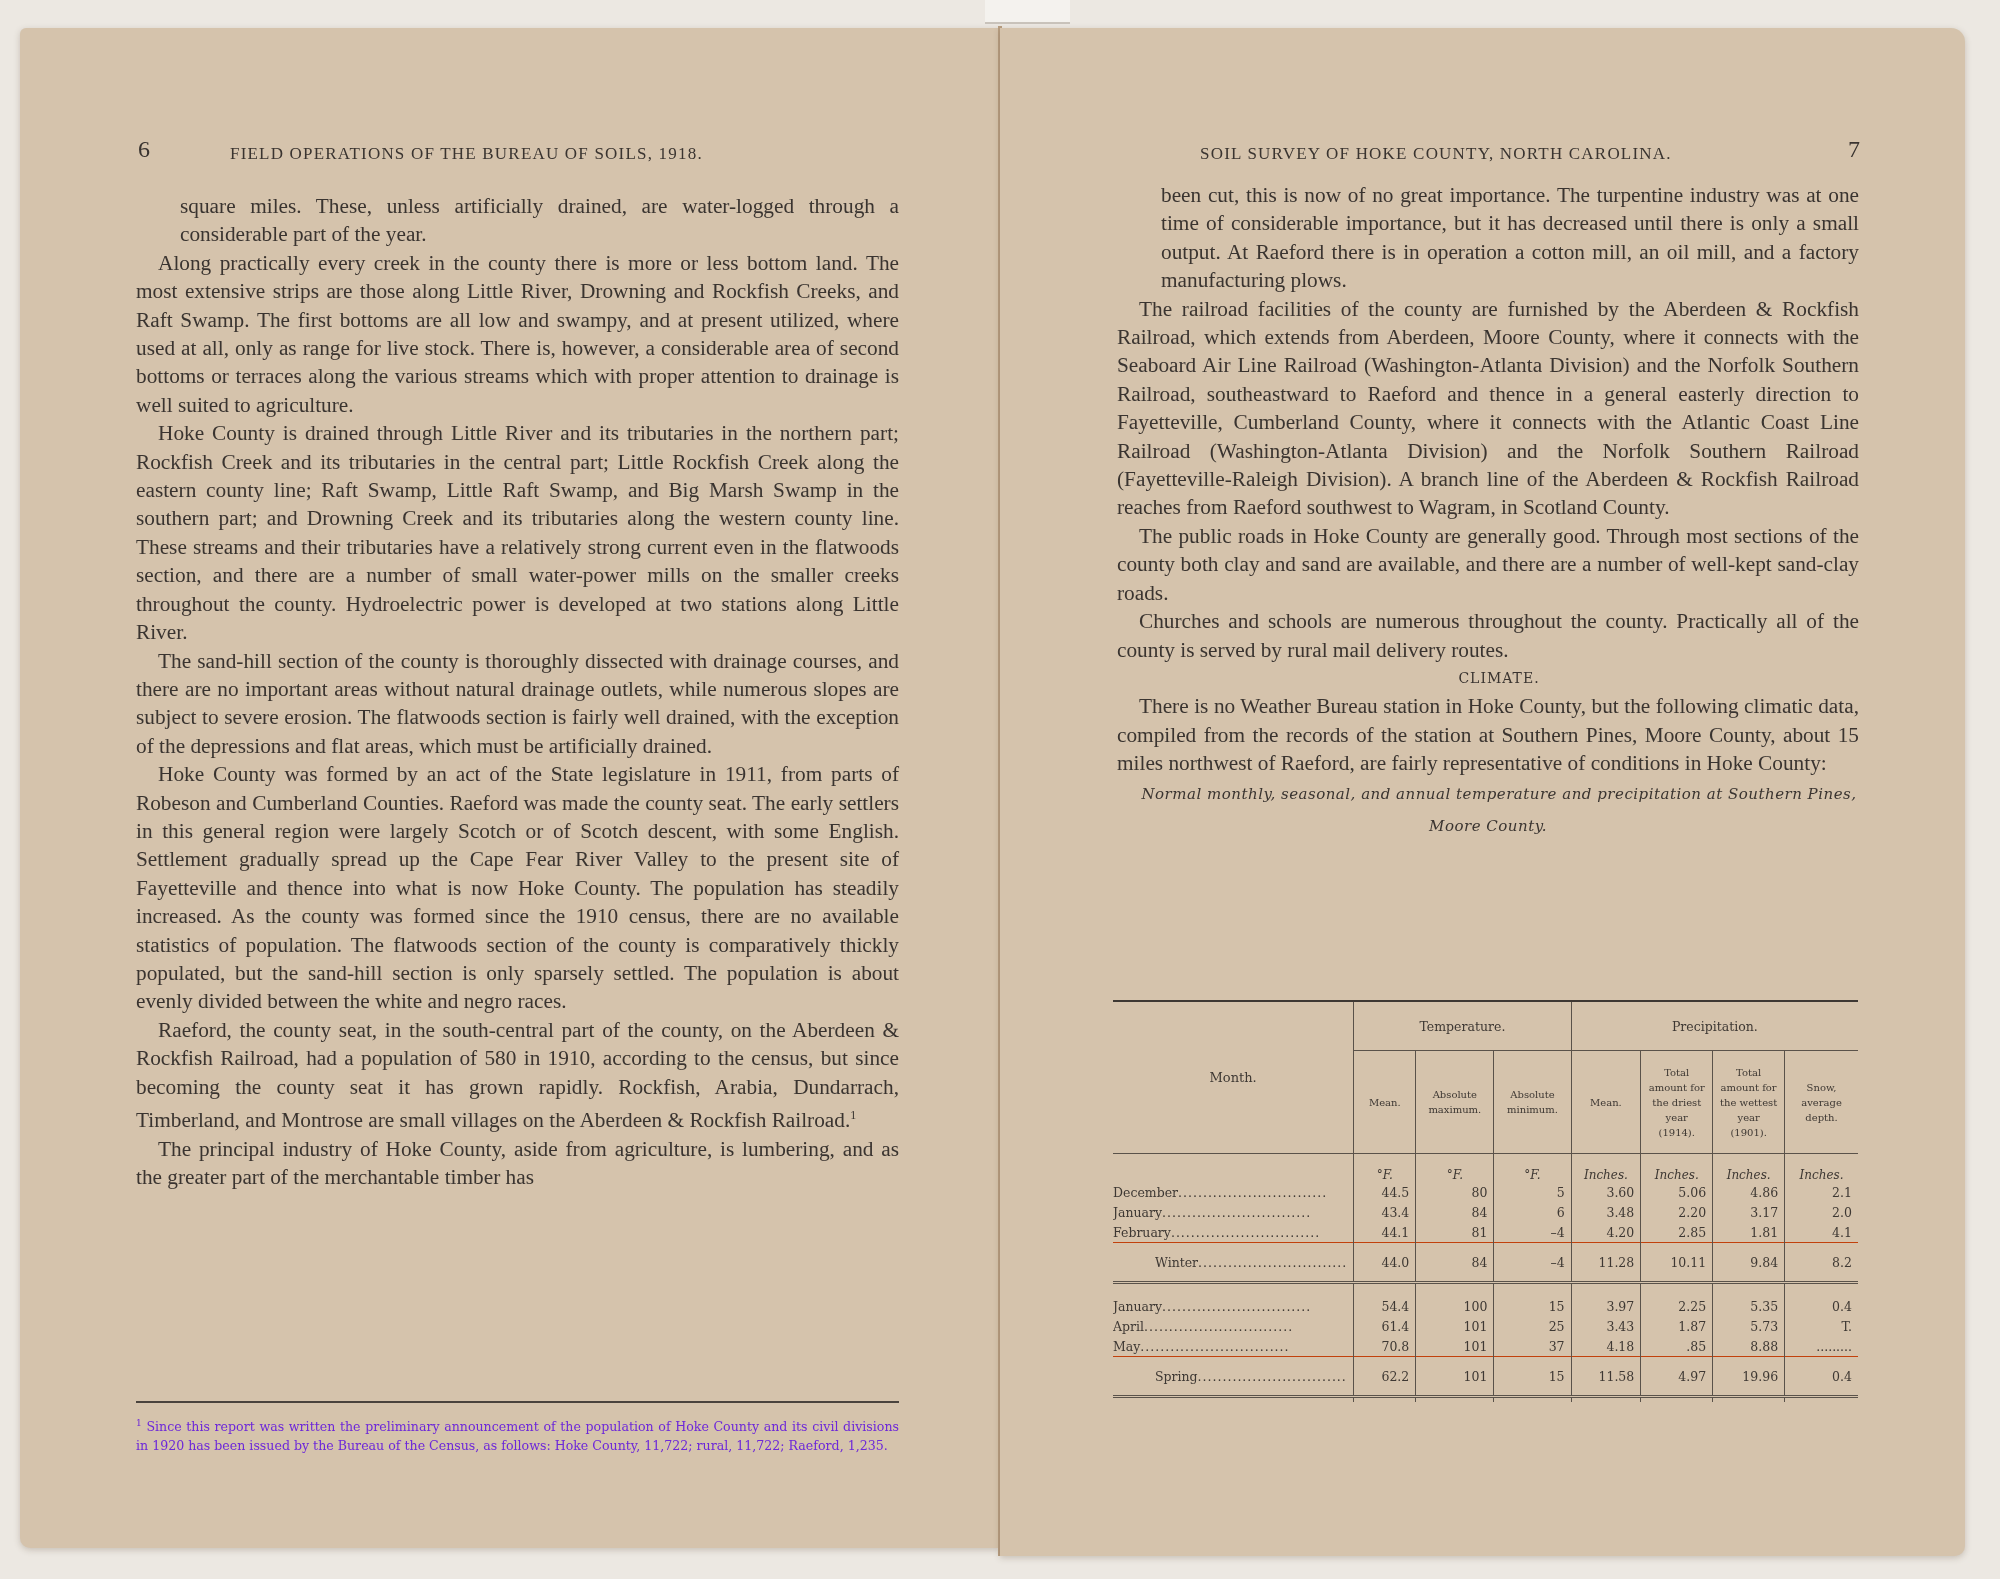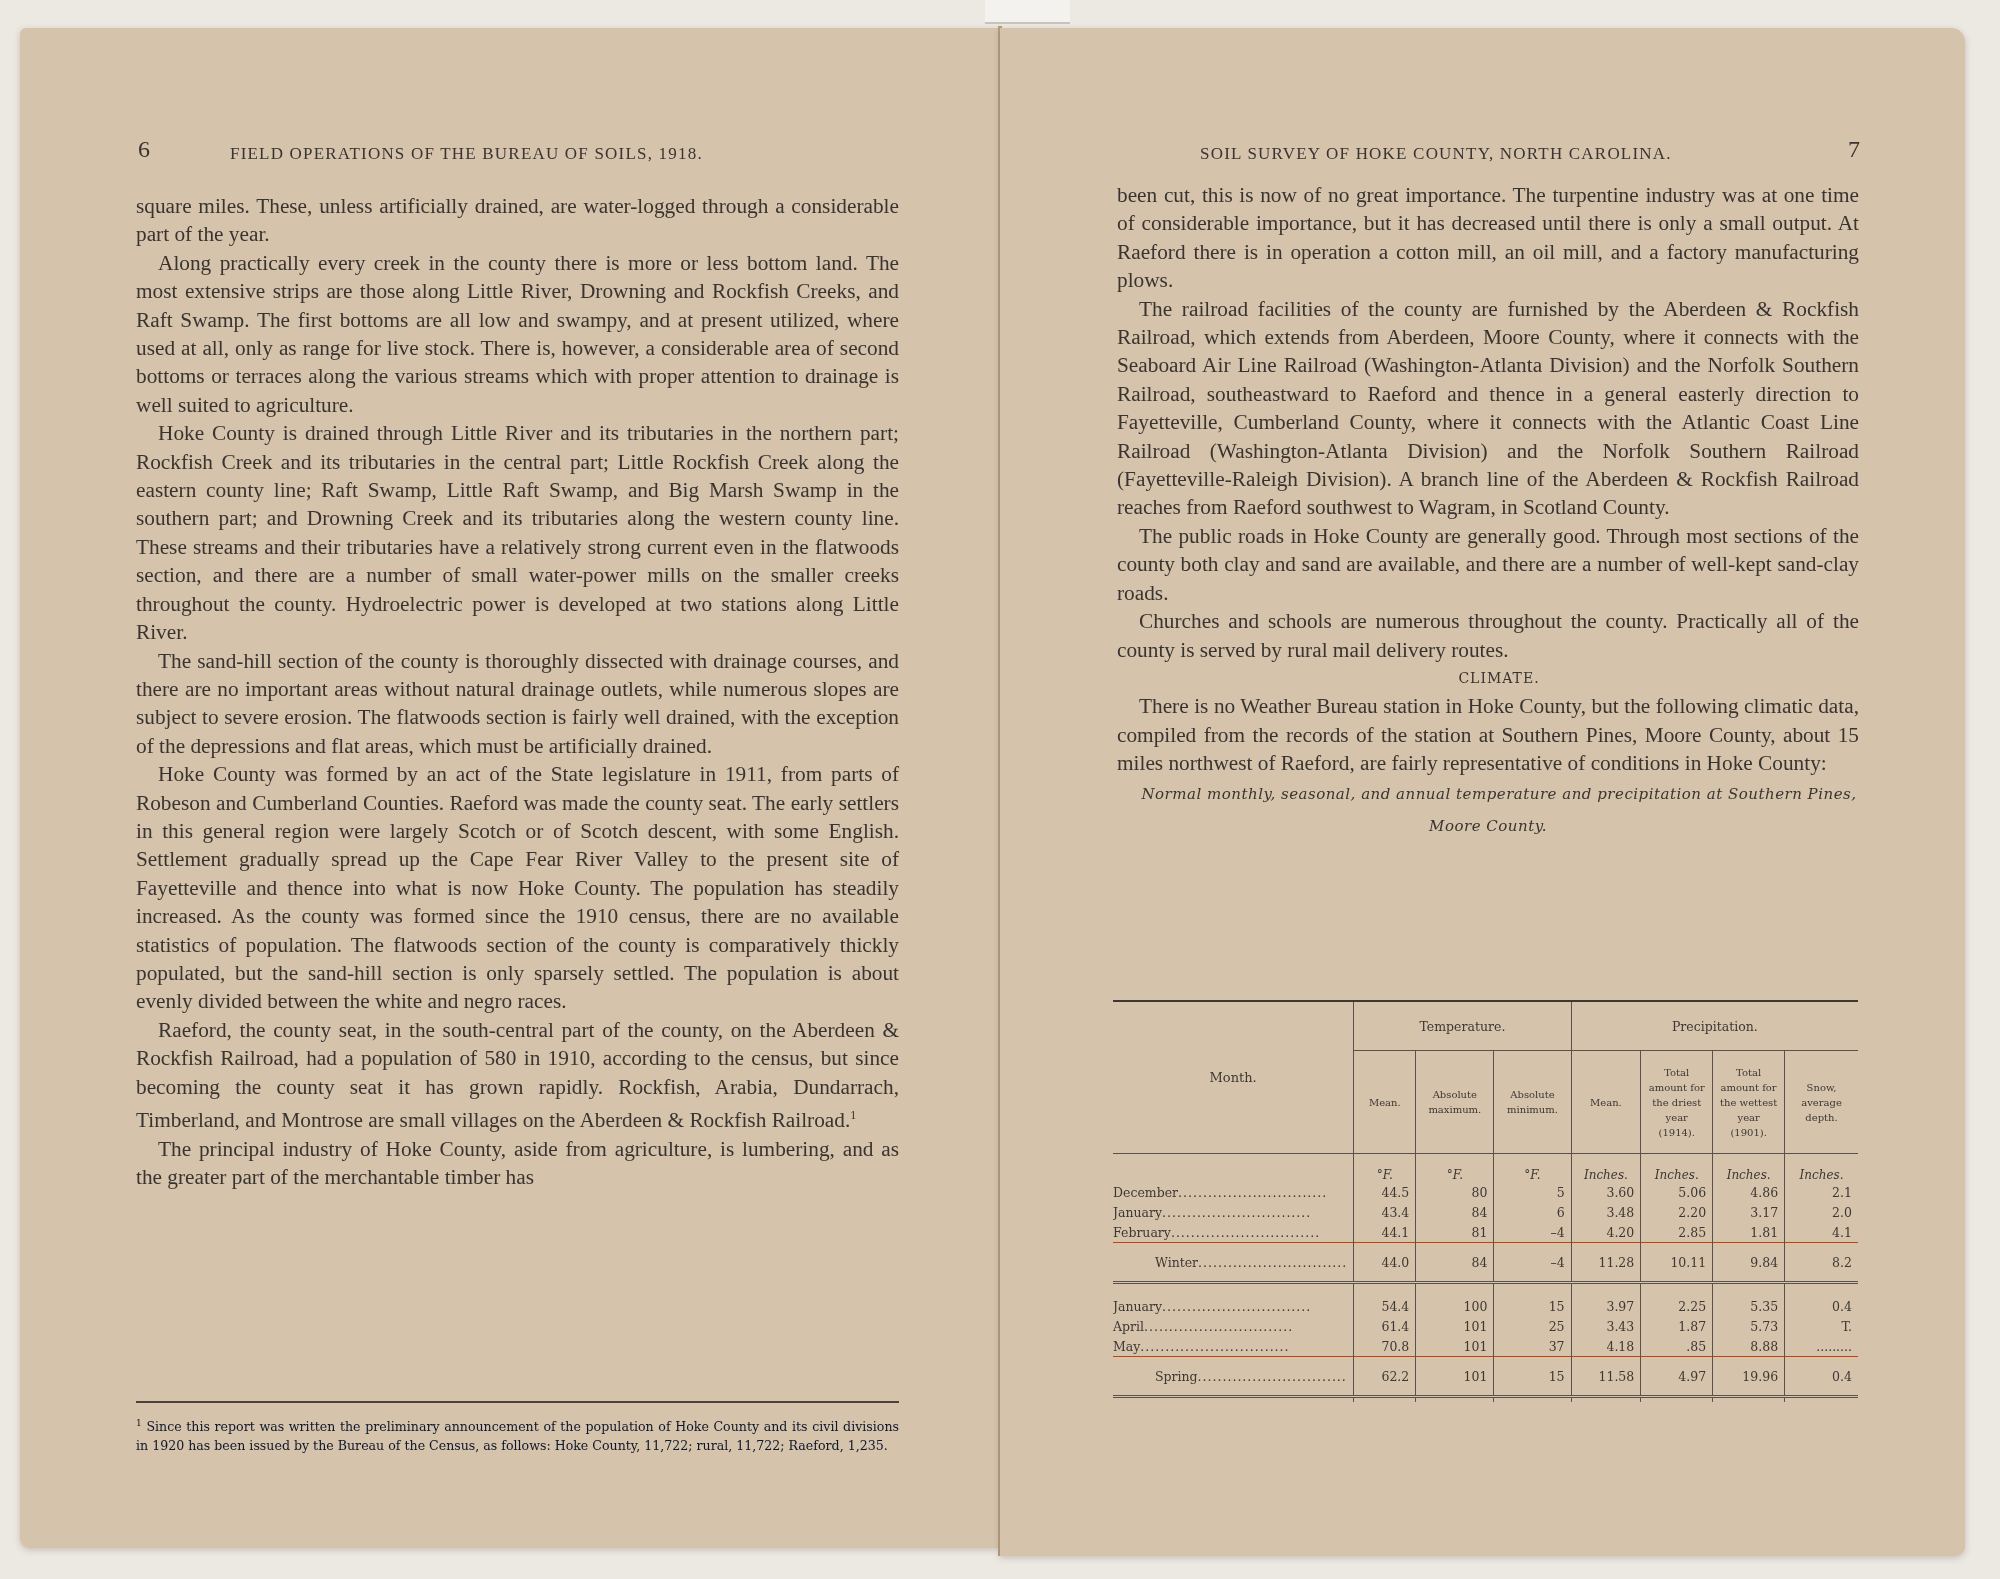--- a/index.html
+++ b/index.html
@@ -23,27 +23,27 @@
     .running-head {
       position: absolute; top: 116px;
       font-size: 17px; letter-spacing: 1.2px; text-transform: none;
     }
     .pagenum { position: absolute; top: 108px; font-size: 24px; }
 
     .col { position: absolute; font-size: 21.3px; line-height: 28.4px; text-align: justify; }
     .left .col { left: 116px; top: 164px; width: 763px; }
     .right .col { left: 117px; top: 153px; width: 742px; }
     .col p { margin: 0; text-indent: 22px; }
-    .col p.noindent { text-indent: 0; }
+    .col p.noindent { text-indent: 0; margin-left: 44px; }
 
     .footnote-rule { position: absolute; left: 116px; top: 1373px; width: 763px; height: 2px; background: #4a433d; }
     .footnote {
       position: absolute; left: 116px; top: 1386px; width: 763px;
       font-family: "DejaVu Serif", serif; font-size: 12.6px; line-height: 19px;
-      text-align: justify; color: #0f172a;
+      text-align: justify; color: #6d28d9;
     }
     .footnote .sup { font-size: 9px; vertical-align: super; }
     sup { font-size: 12px; }
 
     .section-title { text-align: center; font-size: 14px; letter-spacing: 1px; margin: 22px 0 20px 0; text-indent: 0; font-family: "DejaVu Serif", serif; }
     .caption {
       text-align: center; font-style: italic; font-size: 15px; line-height: 32px;
       font-family: "DejaVu Serif", serif; margin-top: 20px; text-indent: 0; letter-spacing: 0.5px;
     }
 

